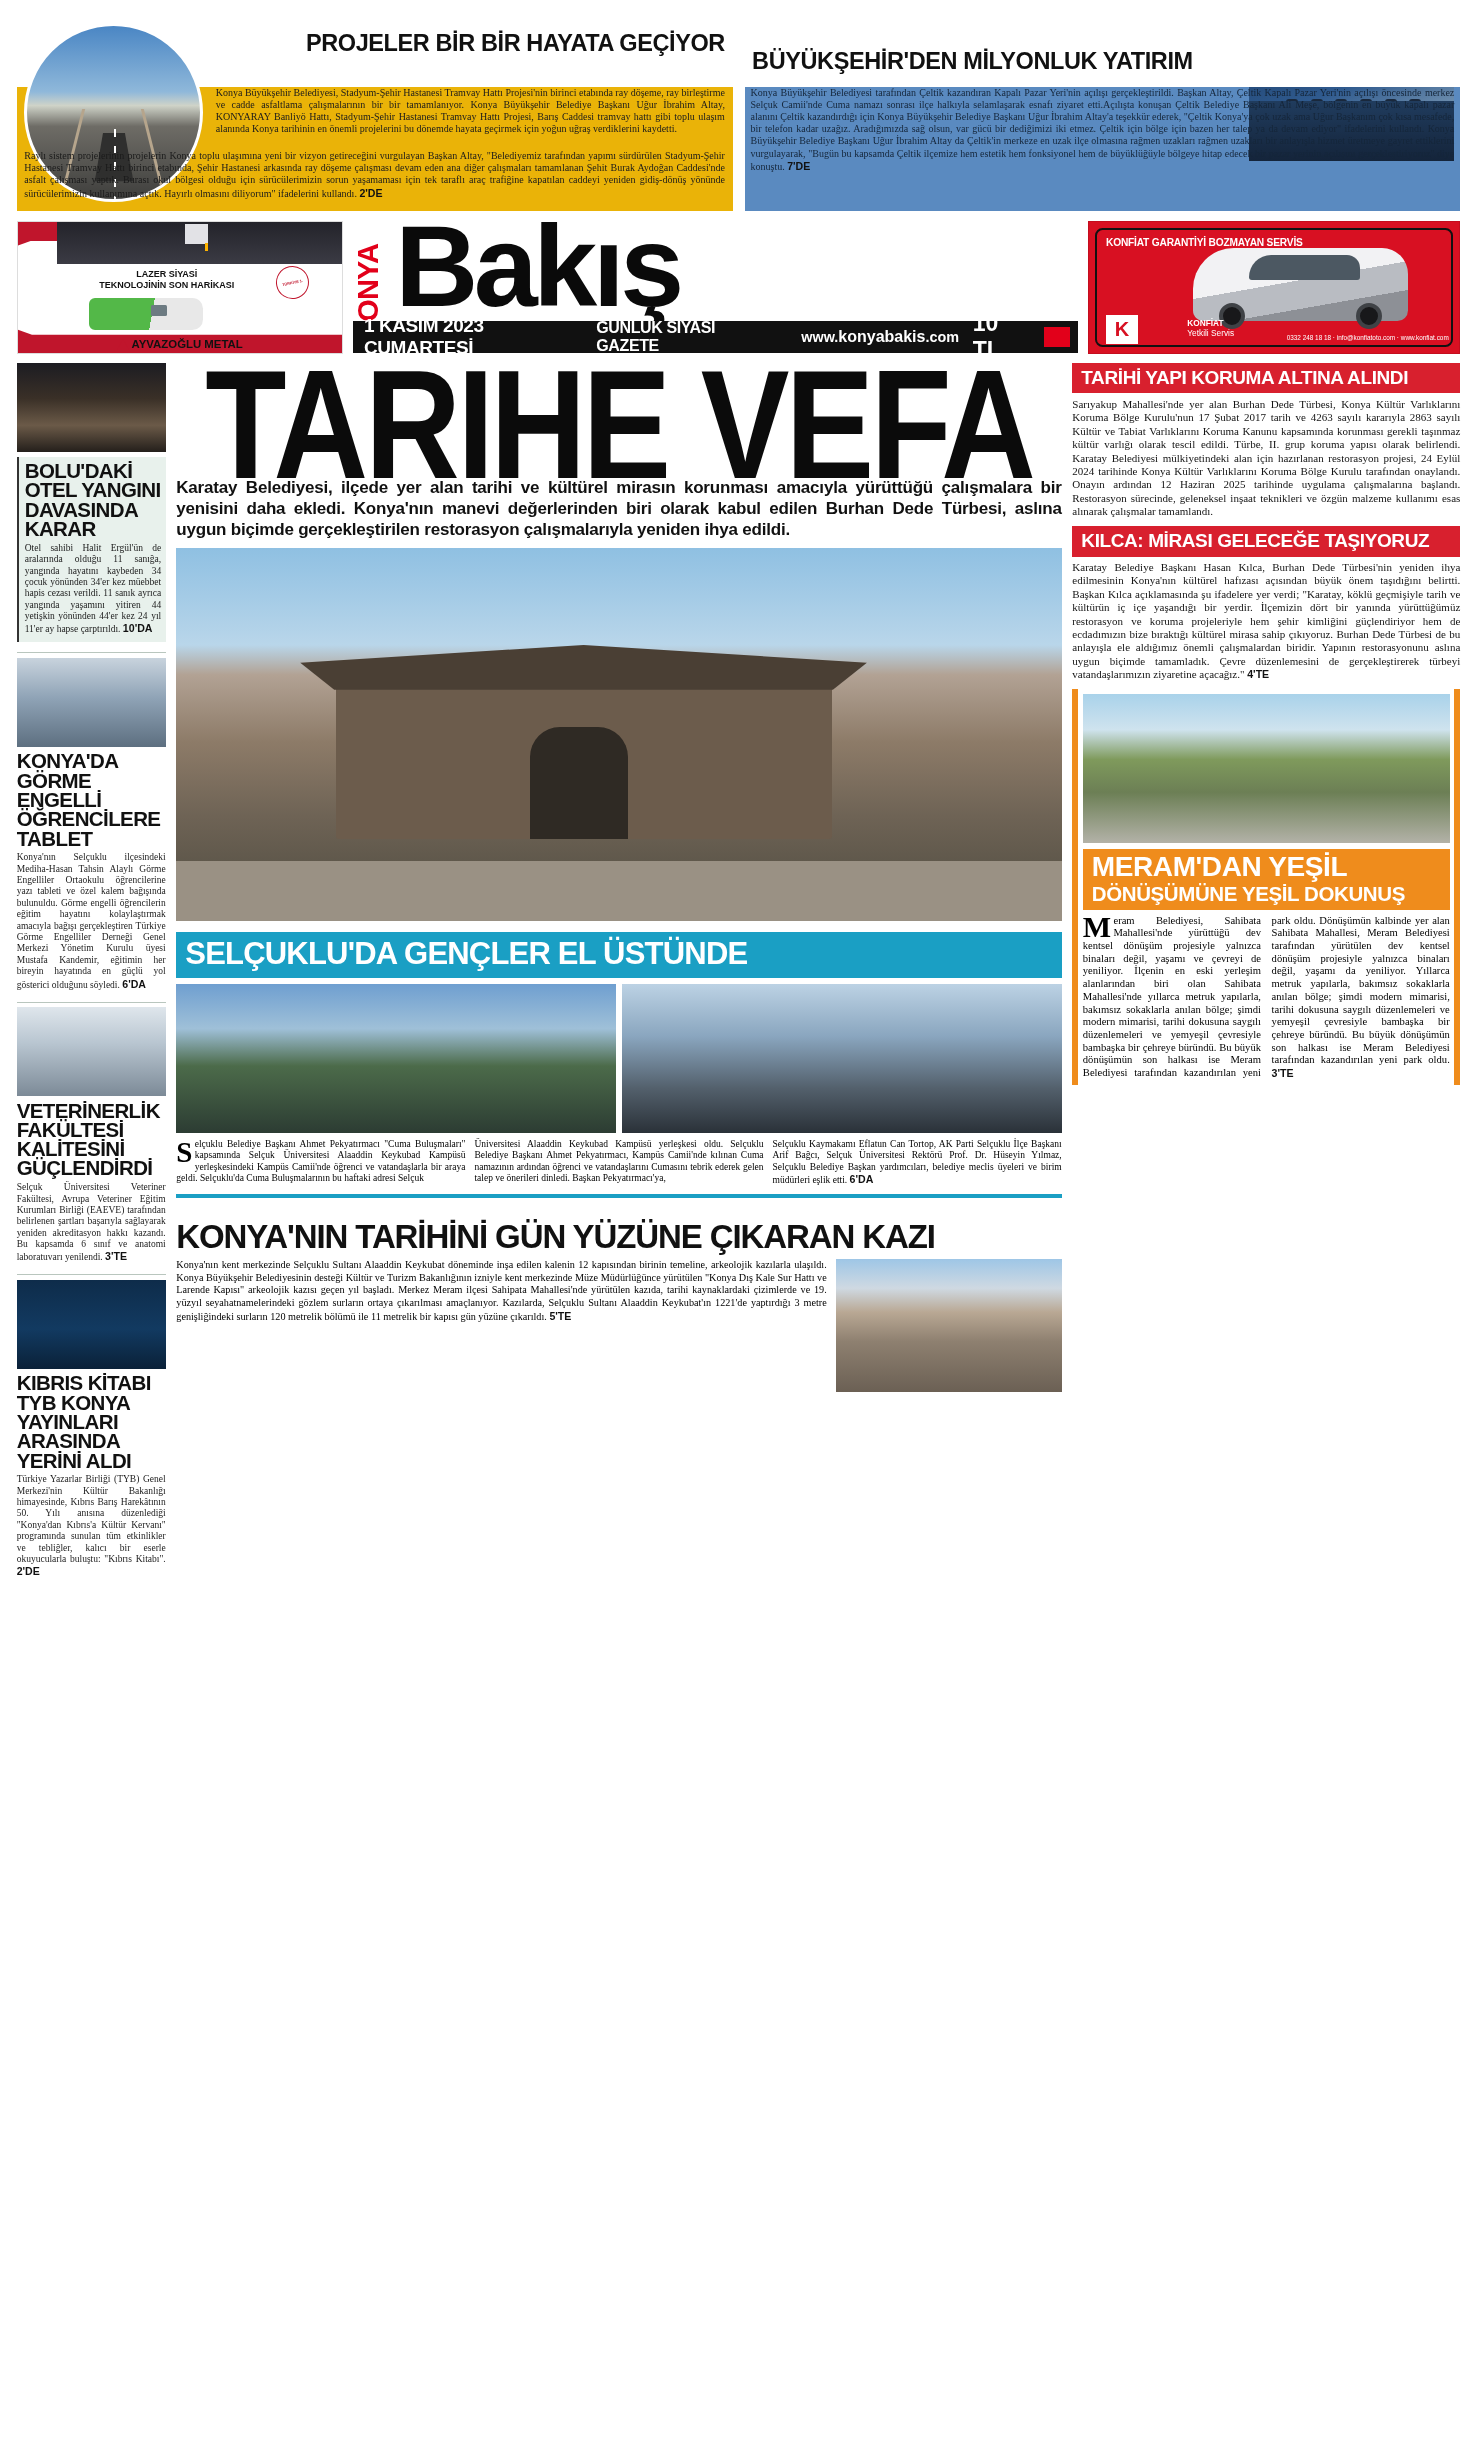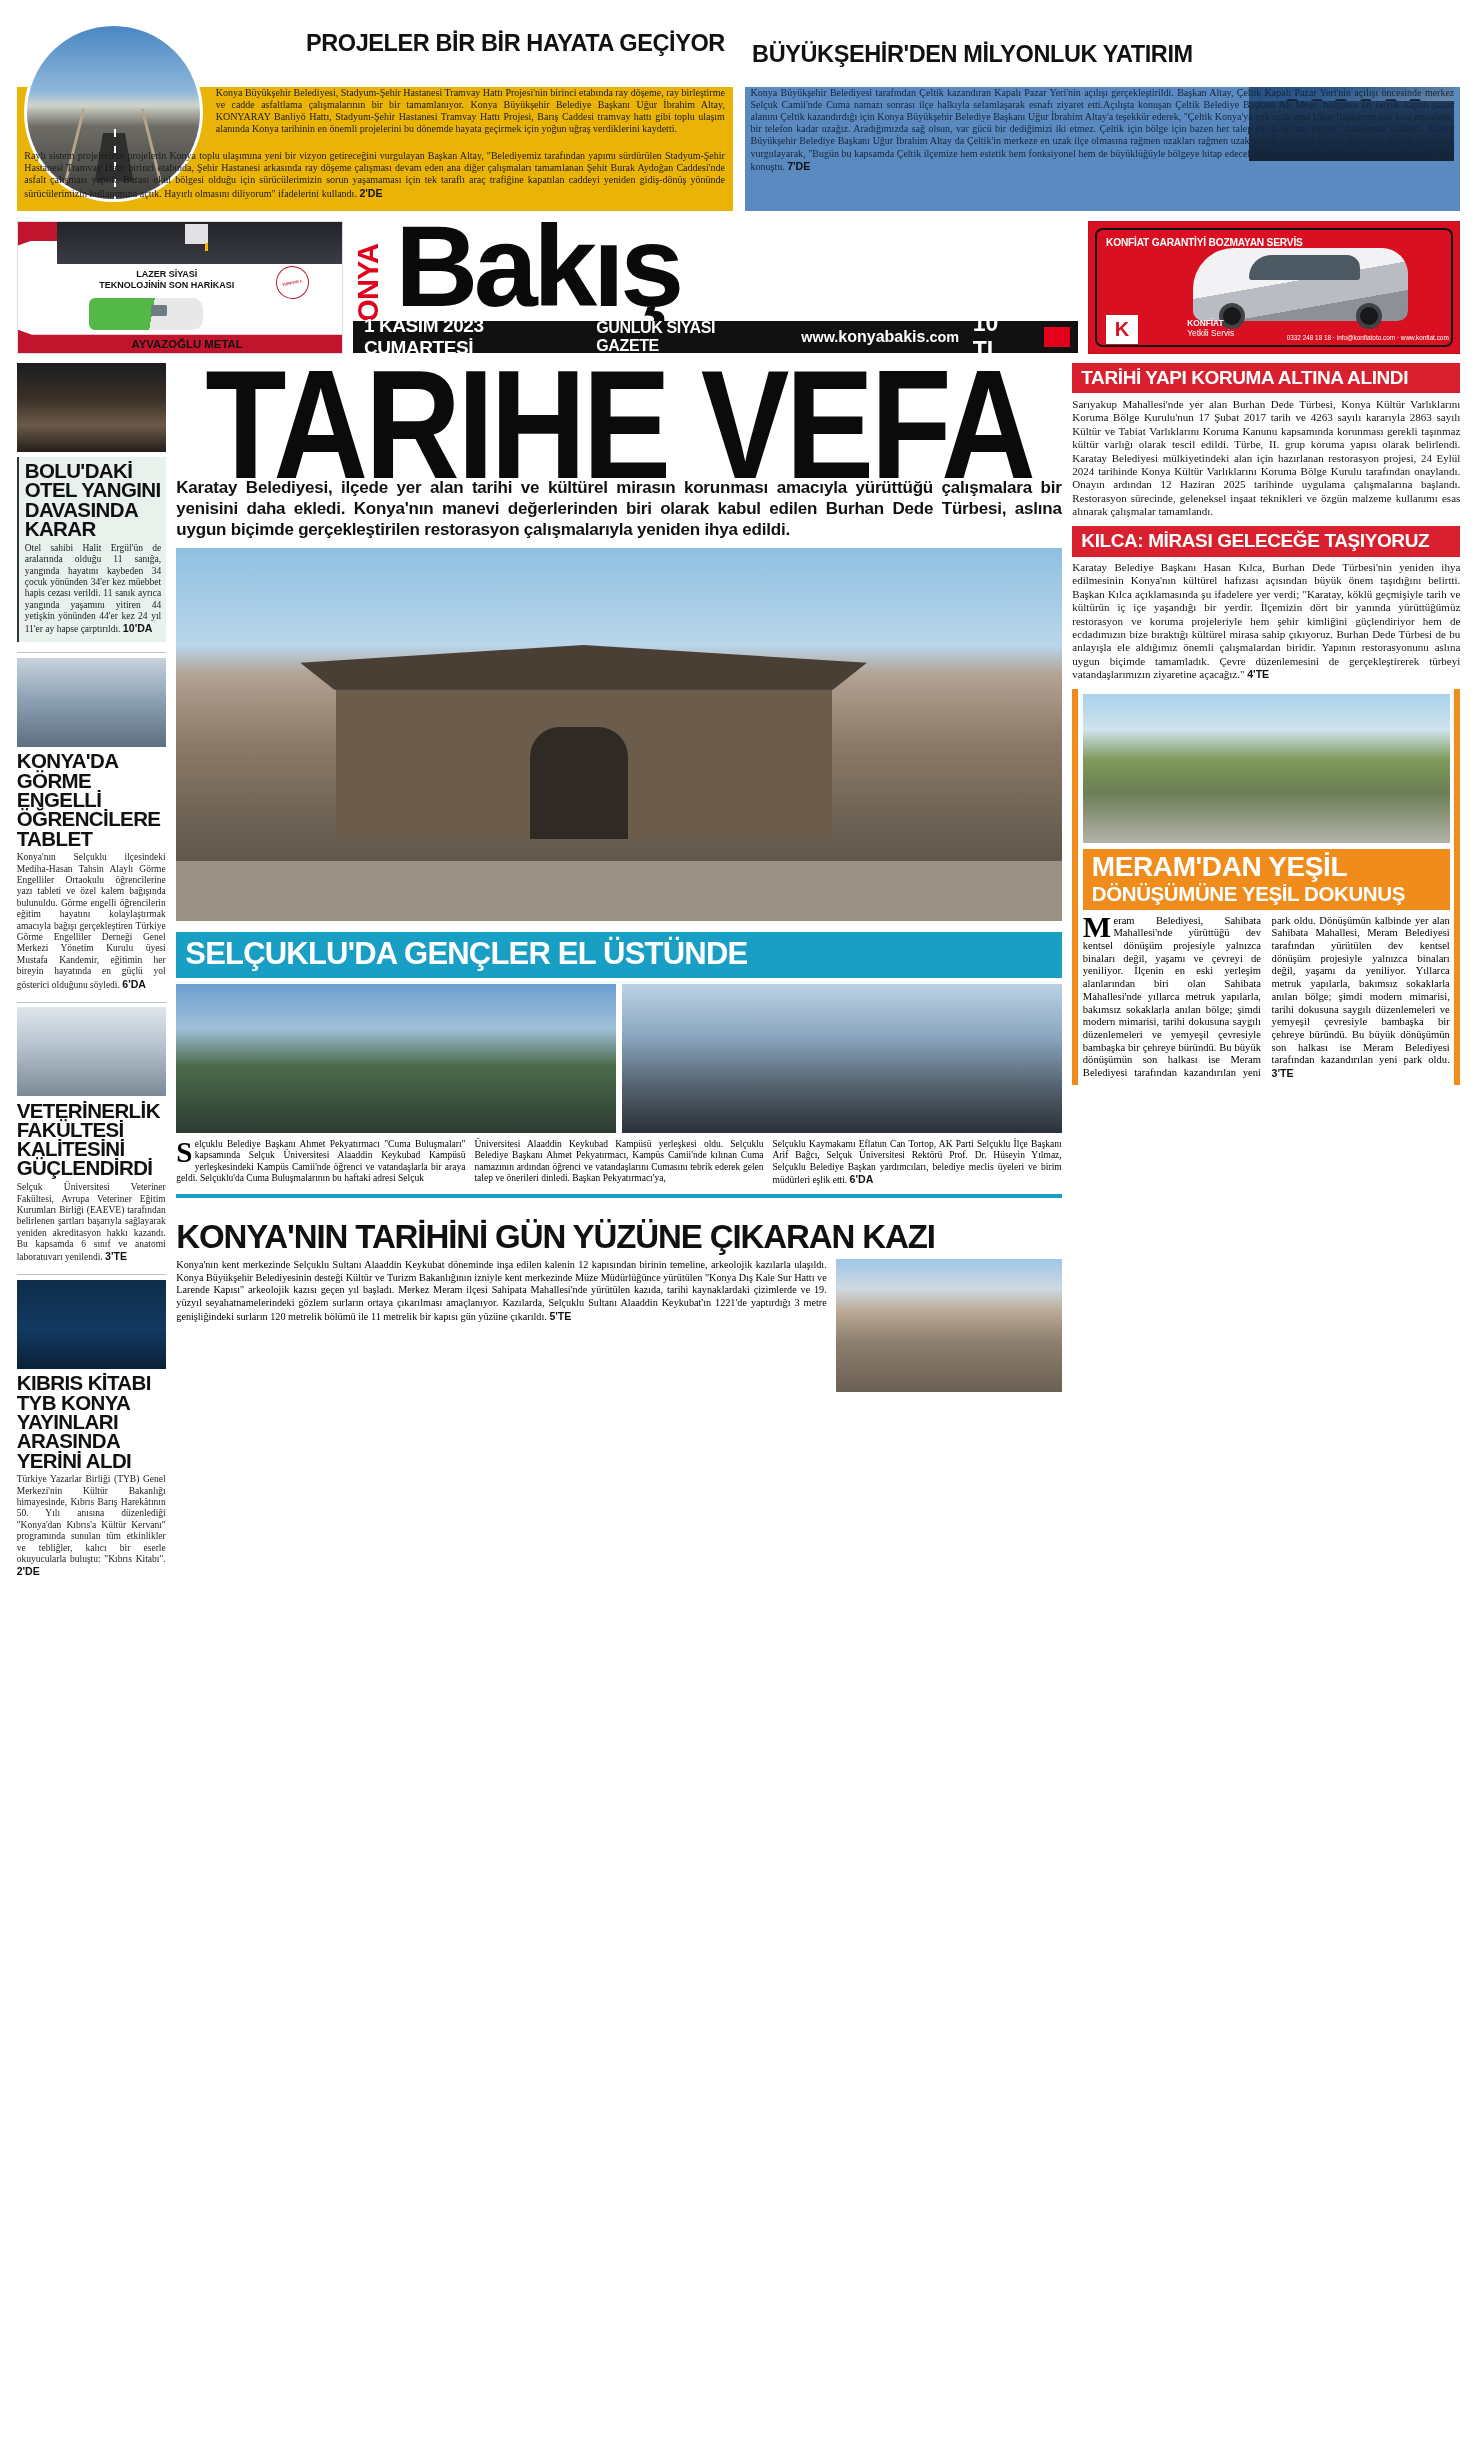--- a/index.html
+++ b/index.html
@@ -288,21 +288,21 @@
       <div class="tb-inner"></div>
       <div class="t-head-wrap"></div>
       <div class="tb-photo">
         <div class="fig" style="left:18%"></div>
           <div class="fig" style="left:30%"></div>
         <div class="fig" style="left:42%"></div>
           <div class="fig" style="left:54%"></div>
         <div class="fig" style="left:66%"></div>
           <div class="fig" style="left:78%"></div>
       </div>
-      <div class="t-head" style="right:auto;left:7.6px;top:27px;">BÜYÜKŞEHİR'DEN MİLYONLUK YATIRIM</div>
+      <div class="t-head" style="right:auto;left:7.6px;top:34px;">BÜYÜKŞEHİR'DEN MİLYONLUK YATIRIM</div>
       <div class="tb-body just">
         <span>Konya Büyükşehir Belediyesi tarafından Çeltik kazandıran Kapalı Pazar Yeri'nin açılışı gerçekleştirildi. Başkan Altay, Çeltik Kapalı Pazar Yeri'nin açılışı öncesinde merkez Selçuk Camii'nde Cuma namazı sonrası ilçe halkıyla selamlaşarak esnafı ziyaret etti.Açılışta konuşan Çeltik Belediye Başkanı Ali Meşe, bölgenin en büyük kapalı pazar alanını Çeltik kazandırdığı için Konya Büyükşehir Belediye Başkanı Uğur İbrahim Altay'a teşekkür ederek, "Çeltik Konya'ya çok uzak ama Uğur Başkanım çok kısa mesafede, bir telefon kadar uzağız. Aradığımızda sağ olsun, var gücü bir dediğimizi iki etmez. Çeltik için bölge için bazen her talep ya da devam ediyor" ifadelerini kullandı. Konya Büyükşehir Belediye Başkanı Uğur İbrahim Altay da Çeltik'in merkeze en uzak ilçe olmasına rağmen uzakları rağmen uzakları bir anlayışla hizmet üretmeye gayret ettiklerini vurgulayarak, "Bugün bu kapsamda Çeltik ilçemize hem estetik hem fonksiyonel hem de büyüklüğüyle bölgeye hitap edecek bir pazar yerinin açılışını gerçekleştiriyoruz" diye konuştu.</span>
         <span class="pg-ref">7'DE</span>
       </div>
     </div>
   </div>
 
   <div class="mast-row">
 
     <div class="ad-left">

